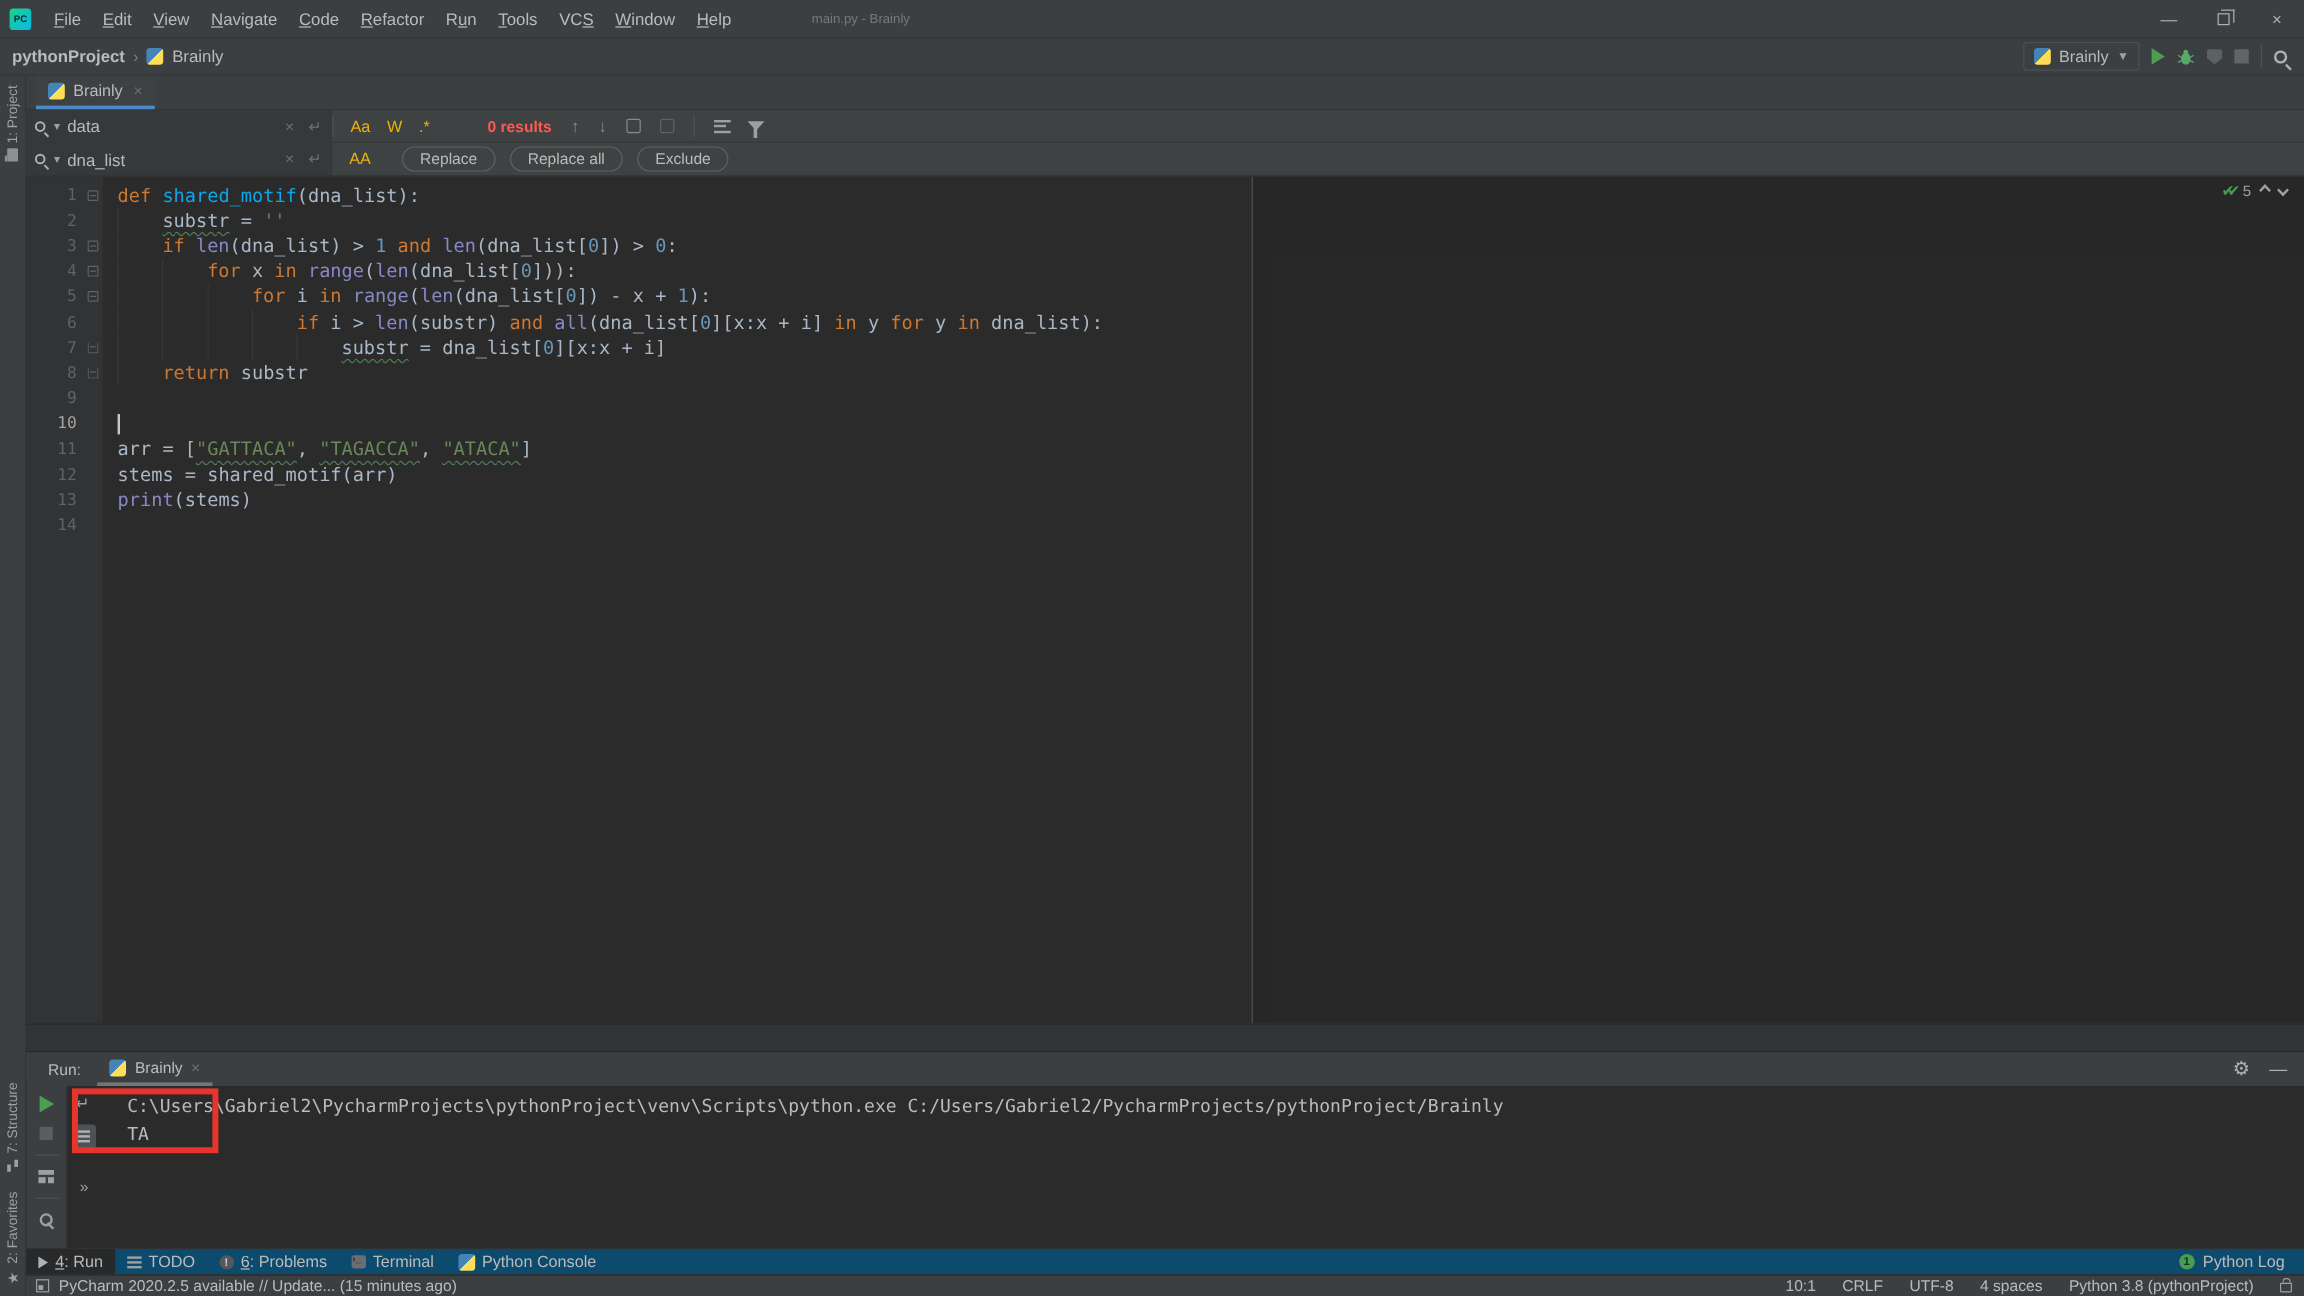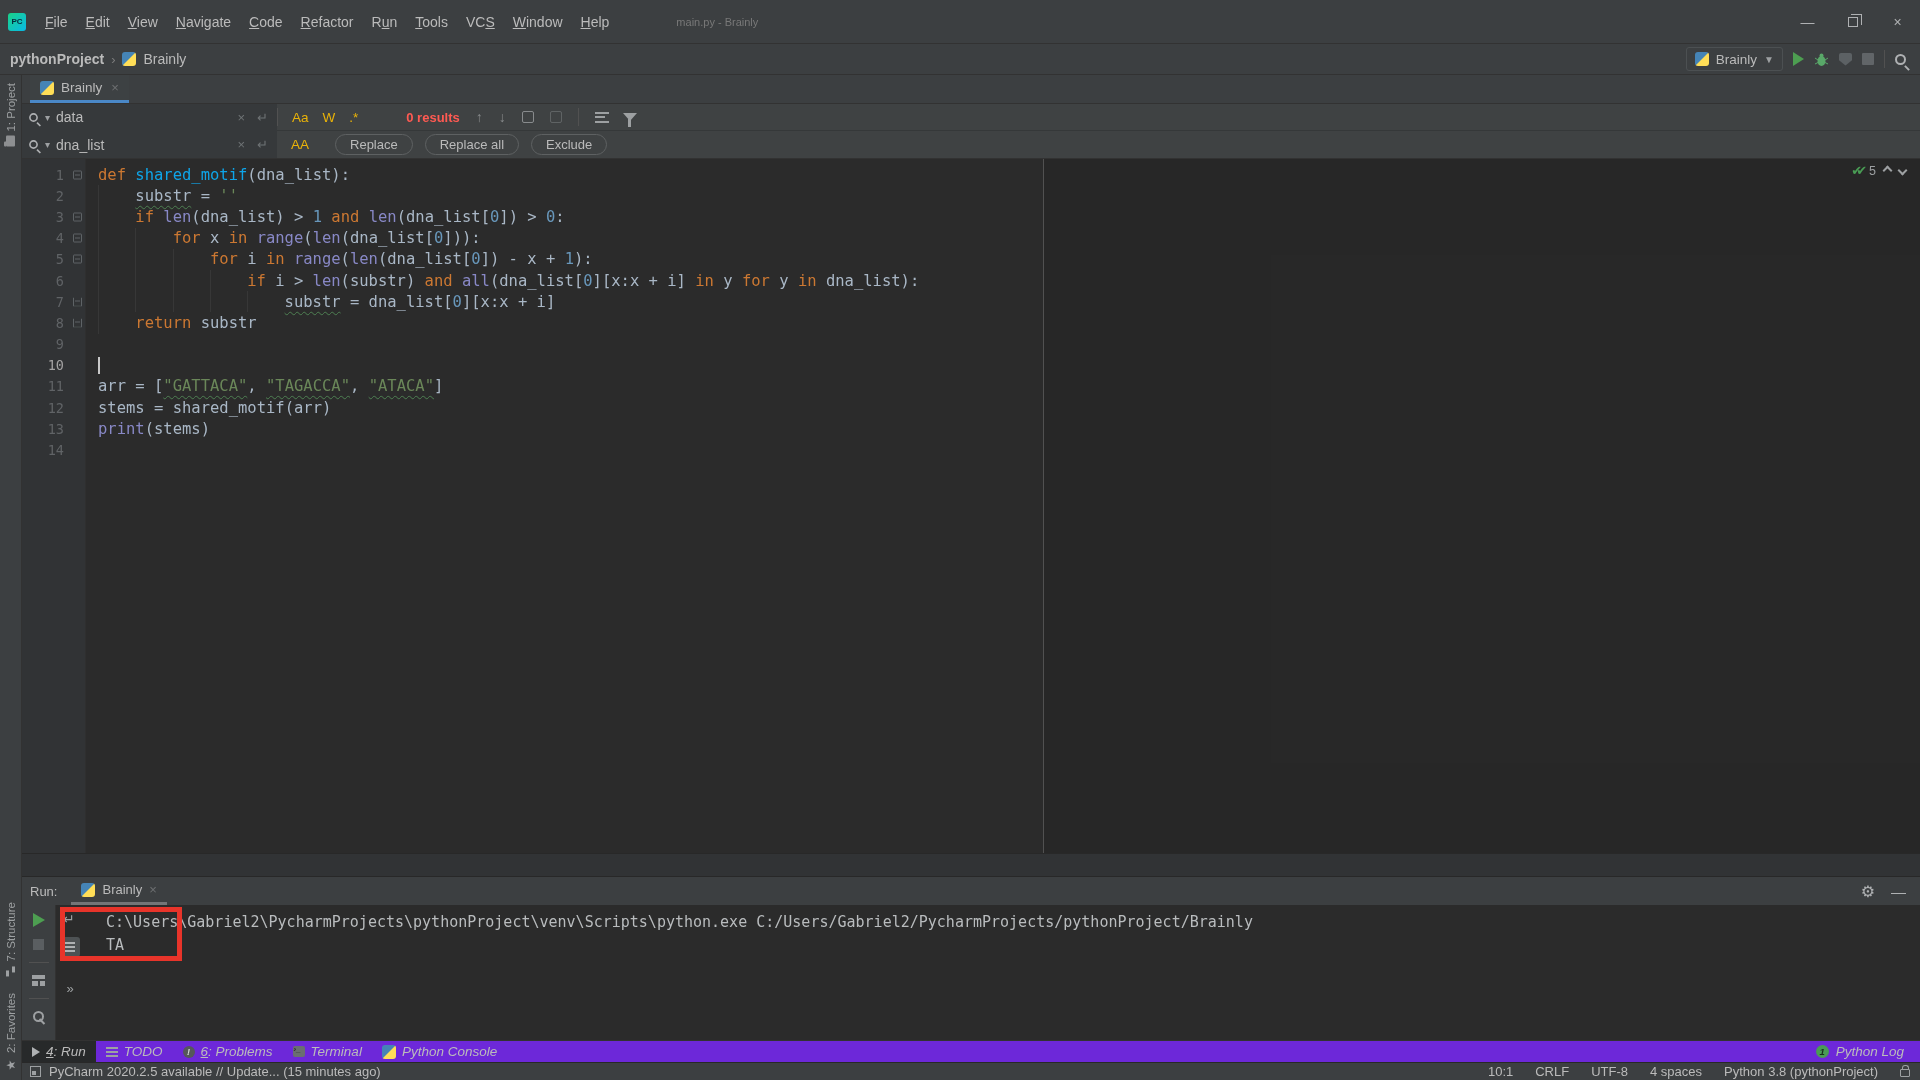--- a/index.html
+++ b/index.html
@@ -1,21 +1,21 @@
 <!DOCTYPE html>
 <html><head>
 <meta charset="utf-8">
 <style>
   * { margin:0; padding:0; box-sizing:border-box; }
   html,body { width:1920px; height:1080px; overflow:hidden; background:#3c3f41;
     font-family:"Liberation Sans", sans-serif; color:#bbbbbb; }
   .app { width:1920px; height:1080px; display:flex; flex-direction:column; }
 
   
-  .titlebar { height:44px; background:#3c3f41; display:flex; align-items:center;
+  .titlebar { height:32px; background:#3c3f41; display:flex; align-items:center;
     border-bottom:1px solid #323232; flex:none; }
   .pc-logo { width:18px; height:18px; margin:0 10px 0 8px; border-radius:3px;
     background:linear-gradient(135deg,#1bd186 0%,#08b9e8 100%);
     color:#07293c; font-size:8px; font-weight:bold; display:flex; align-items:center; justify-content:center; }
   .menu-item { padding:0 9px; font-size:14px; color:#bbbbbb; height:28px; line-height:28px; cursor:default; }
   .menu-item u { text-decoration:underline; }
   .win-title { margin-left:58px; font-size:11px; color:#787878; }
   .win-controls { margin-left:auto; display:flex; height:28px; }
   .win-btn { width:45px; display:flex; align-items:center; justify-content:center; color:#afb1b3; font-size:14px; }
   .restore-glyph { width:10px; height:10px; border:1px solid #afb1b3; position:relative; }
@@ -112,21 +112,21 @@
   .inspect { position:absolute; top:4px; right:14px; display:flex; align-items:center; gap:8px;
     font-family:"Liberation Sans",sans-serif; font-size:12.5px; color:#9da0a2; }
   .checkmark { color:#499C54; font-size:13px; letter-spacing:-6px; }
   .chev { width:7px; height:7px; border-left:2px solid #9da0a2; border-bottom:2px solid #9da0a2; }
   .chev.up { transform:rotate(135deg); } .chev.down { transform:rotate(-45deg); }
 
   .splitter { height:24px; background:#313335; border-top:1px solid #282828; border-bottom:1px solid #282828; flex:none; }
 
   
   .run-head { height:28px; background:#3c3f41; display:flex; align-items:center; flex:none; }
-  .run-label { font-size:13px; color:#bbbbbb; margin-left:8px; }
+  .run-label { font-size:13px; color:#bbbbbb; margin-left:18px; }
   .rtab { height:28px; display:flex; align-items:center; gap:7px; padding:0 10px; margin-left:14px;
     border-bottom:3px solid #747577; font-size:13px; color:#bbbbbb; }
   .rtab .close { color:#6e7072; }
   .run-head-right { margin-left:auto; display:flex; align-items:center; gap:16px; margin-right:14px; color:#afb1b3; }
   .gear { font-size:16px; color:#afb1b3; }
   .minim { font-size:15px; color:#afb1b3; }
 
   .run-body { height:135px; background:#2b2b2b; display:flex; position:relative; flex:none; }
   .rb-stripe { width:34px; background:#3c3f41; border-right:1px solid #323232; display:flex; flex-direction:column;
     align-items:center; padding-top:8px; gap:12px; flex:none; }
@@ -147,21 +147,21 @@
   .scrollend-ico i { width:10px; height:10px; display:block; background:
     linear-gradient(#afb1b3,#afb1b3) 0 0/10px 2px no-repeat,
     linear-gradient(#afb1b3,#afb1b3) 0 4px/10px 2px no-repeat,
     linear-gradient(#afb1b3,#afb1b3) 0 8px/10px 2px no-repeat; }
   .more { color:#9da0a2; font-size:13px; margin-top:14px; }
   .console { flex:1; padding:6px 0 0 22px; font-family:"DejaVu Sans Mono", monospace; font-size:15px;
     line-height:23px; color:#b9bcbe; white-space:pre; overflow:hidden; }
   .redbox { position:absolute; left:38px; top:2px; width:122px; height:54px; border:5px solid #e8342a; z-index:5; }
 
   
-  .twbar { height:22px; background:#6d28d9; border-top:1px solid #323232; display:flex; align-items:center; flex:none; font-size:13.5px;font-style:italic; }
+  .twbar { height:22px; background:#0c4a6e; border-top:1px solid #323232; display:flex; align-items:center; flex:none; font-size:13.5px; }
   .twtab { display:flex; align-items:center; gap:6px; padding:0 10px; height:22px; color:#bbbbbb; }
   .twtab.active { background:#27292a; }
   .twtab u { text-decoration:underline; }
   .tw-play { width:0; height:0; border-left:8px solid #afb1b3; border-top:5px solid transparent; border-bottom:5px solid transparent; }
   .tw-list { width:12px; height:10px; background:
     linear-gradient(#9da0a2,#9da0a2) 0 0/12px 2px no-repeat,
     linear-gradient(#9da0a2,#9da0a2) 0 4px/12px 2px no-repeat,
     linear-gradient(#9da0a2,#9da0a2) 0 8px/12px 2px no-repeat; }
   .tw-err { width:12px; height:12px; border-radius:50%; background:#55585a; color:#d5d7d8;
     font-size:9px; font-weight:bold; display:flex; align-items:center; justify-content:center; }

